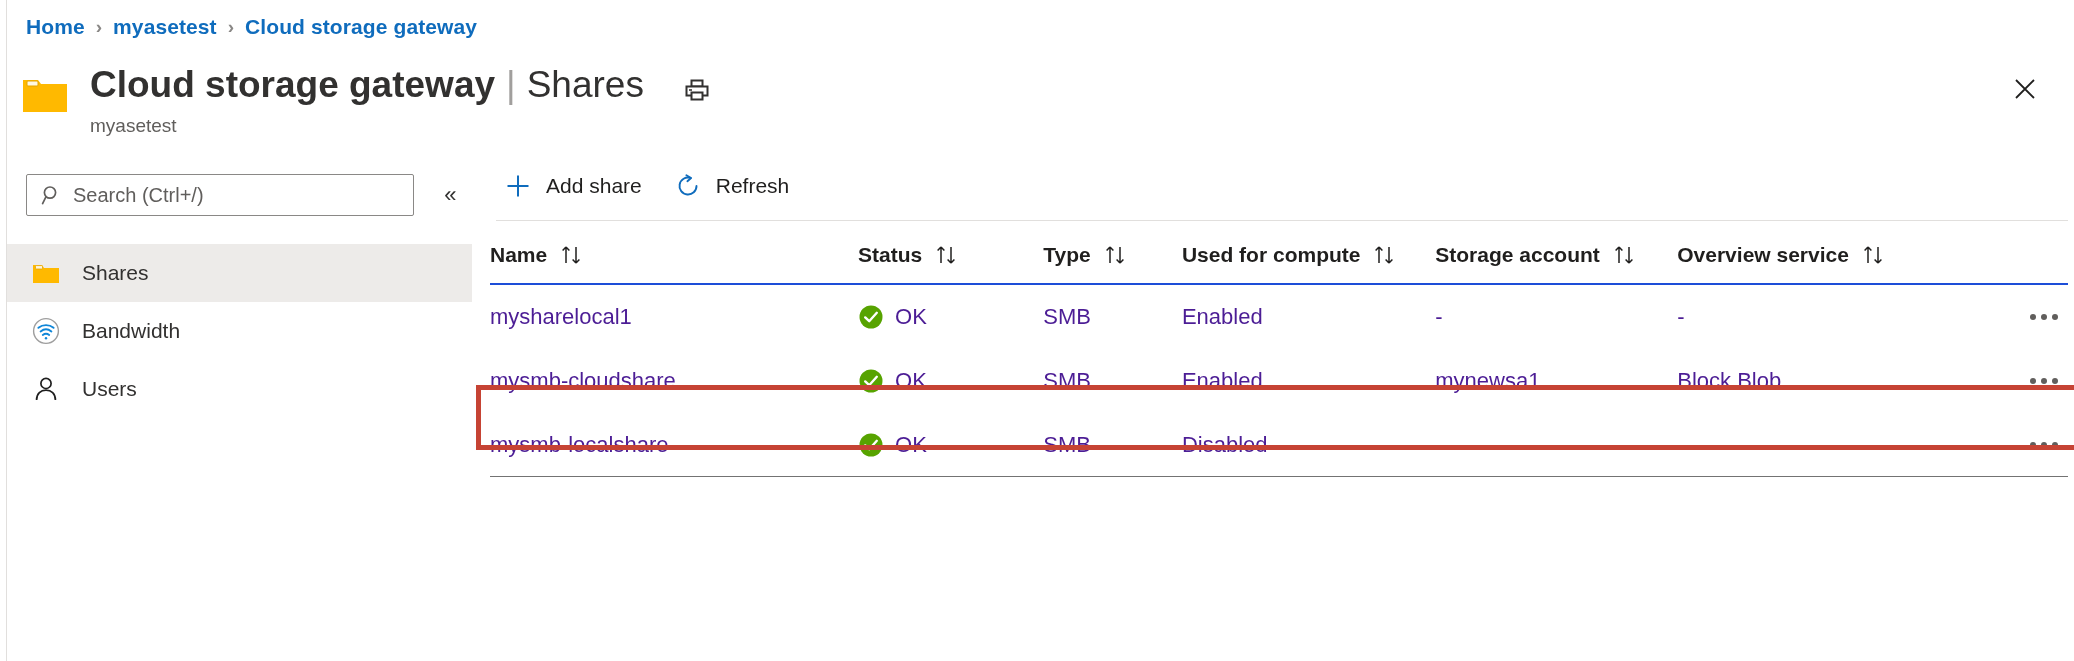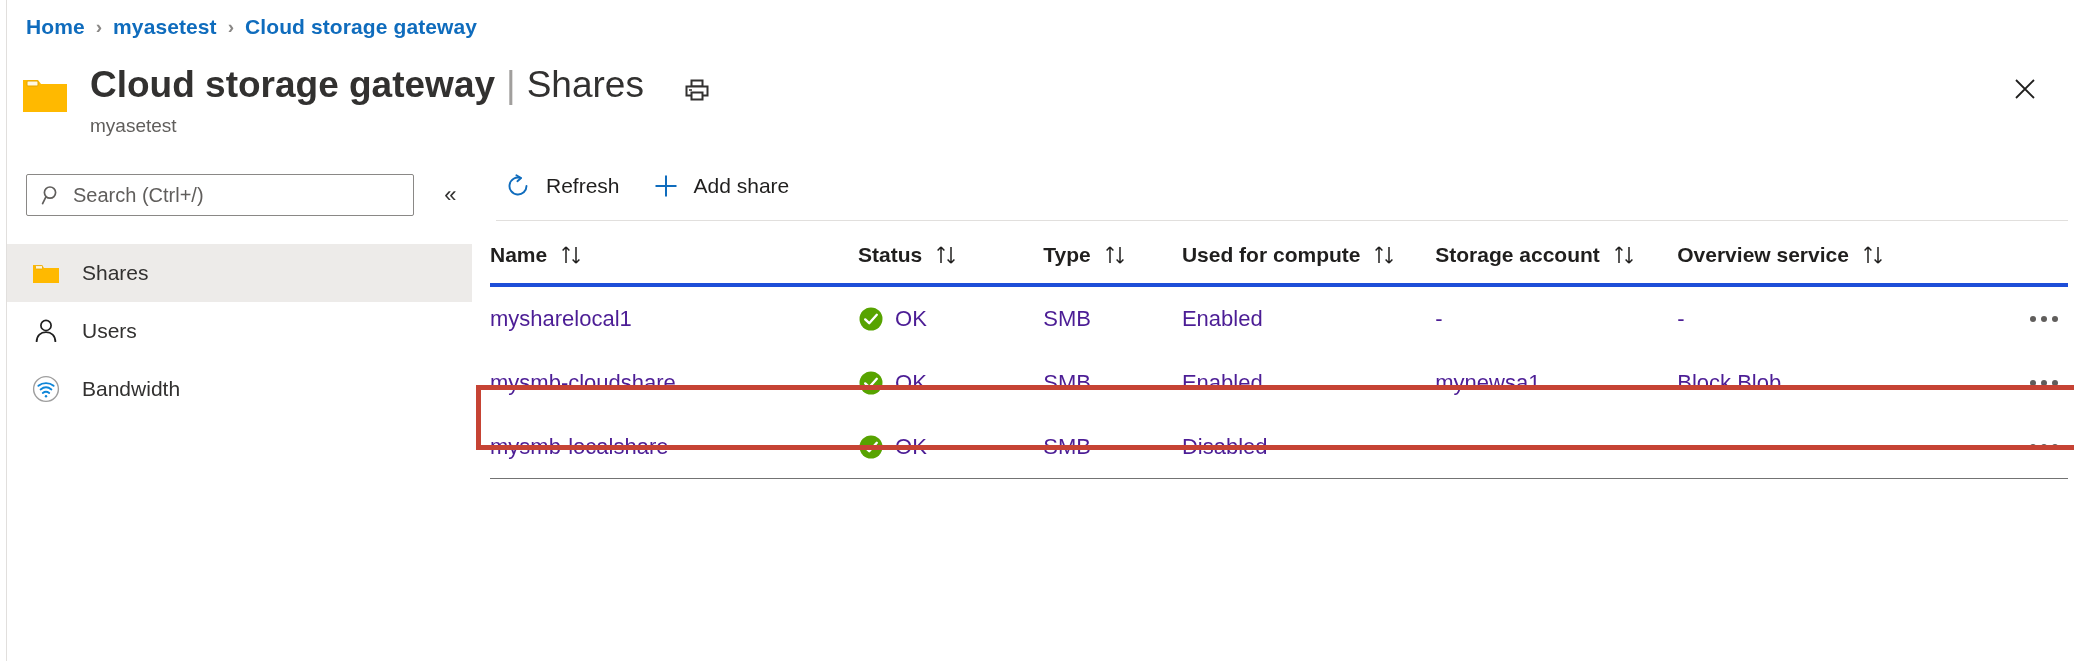--- a/index.html
+++ b/index.html
@@ -264,21 +264,21 @@
     border-collapse: collapse;
     table-layout: fixed;
   }
   table.grid th {
     text-align: center;
     font-weight: 600;
     font-size: 21px;
     color: #201f1e;
     padding: 0 0 16px 0;
     vertical-align: middle;
-    border-bottom: 4px solid #1d4ed8;
+    border-bottom: 2px solid #1d4ed8;
     white-space: nowrap;
     margin-left: 24px;
   }
   .th-inner {
     display: flex;
     align-items: center;
     cursor: pointer;
   }
   .sort-ico {
     margin-left: 13px;
@@ -417,63 +417,63 @@
               <path d="M1 4 H10 L12 7 H27 V22 H1 Z" fill="#ffb900"></path>
               <rect x="3.5" y="4.6" width="7" height="3.4" rx="0.8" fill="#fff6dc" stroke="#e3a400" stroke-width="0.8"></rect>
             </svg>
           </span>
           <span class="nav-label">Shares</span>
         </div>
 
 
         <div class="nav-item">
           <span class="nav-ico">
-            <svg width="26" height="26" viewBox="0 0 26 26" xmlns="http://www.w3.org/2000/svg">
-              <circle cx="13" cy="7.4" r="5.1" fill="none" stroke="#1f1f1f" stroke-width="1.7"></circle>
-              <path d="M3.6 24 C3.6 17.6 7.8 14.2 13 14.2 C18.2 14.2 22.4 17.6 22.4 24" fill="none" stroke="#1f1f1f" stroke-width="1.7"></path>
-            </svg>
-          </span>
-          <span class="nav-label">Users</span>
-        </div>
-
-        <div class="nav-item">
-          <span class="nav-ico">
             <svg width="28" height="28" viewBox="0 0 28 28" xmlns="http://www.w3.org/2000/svg">
               <circle cx="14" cy="14" r="12.4" fill="none" stroke="#9e9e9e" stroke-width="1.4"></circle>
               <path d="M6.4 10.8 C10.8 7.2 17.2 7.2 21.6 10.8" fill="none" stroke="#0f86d8" stroke-width="1.9" stroke-linecap="round"></path>
               <path d="M8.6 14.4 C11.9 11.8 16.1 11.8 19.4 14.4" fill="none" stroke="#0f86d8" stroke-width="1.9" stroke-linecap="round"></path>
               <path d="M10.8 18 C12.8 16.5 15.2 16.5 17.2 18" fill="none" stroke="#0f86d8" stroke-width="1.9" stroke-linecap="round"></path>
               <path d="M14 21.2 L14 21.3" stroke="#0f86d8" stroke-width="2.4" stroke-linecap="round"></path>
             </svg>
           </span>
           <span class="nav-label">Bandwidth</span>
         </div>
 
+        <div class="nav-item">
+          <span class="nav-ico">
+            <svg width="26" height="26" viewBox="0 0 26 26" xmlns="http://www.w3.org/2000/svg">
+              <circle cx="13" cy="7.4" r="5.1" fill="none" stroke="#1f1f1f" stroke-width="1.7"></circle>
+              <path d="M3.6 24 C3.6 17.6 7.8 14.2 13 14.2 C18.2 14.2 22.4 17.6 22.4 24" fill="none" stroke="#1f1f1f" stroke-width="1.7"></path>
+            </svg>
+          </span>
+          <span class="nav-label">Users</span>
+        </div>
+
       </div>
     </div>
 
     <div class="main">
 
       <div class="toolbar">
+        <div class="tb-btn">
+          <span class="tb-ico">
+            <svg width="26" height="26" viewBox="0 0 26 26" xmlns="http://www.w3.org/2000/svg">
+              <path d="M13 2.5 V23.5 M2.5 13 H23.5" stroke="#0f6cbd" stroke-width="2" fill="none"></path>
+            </svg>
+          </span>
+          <span class="tb-label">Add share</span>
+        </div>
         <div class="tb-btn">
           <span class="tb-ico">
             <svg width="26" height="26" viewBox="0 0 26 26" xmlns="http://www.w3.org/2000/svg">
               <path d="M21.5 13 A8.5 8.5 0 1 1 15.4 4.9" fill="none" stroke="#0f6cbd" stroke-width="1.9" stroke-linecap="round"></path>
               <path d="M11.4 2.2 L16.1 5.0 L12.4 8.2" fill="none" stroke="#0f6cbd" stroke-width="1.9" stroke-linecap="round" stroke-linejoin="round"></path>
             </svg>
           </span>
           <span class="tb-label">Refresh</span>
-        </div>
-        <div class="tb-btn">
-          <span class="tb-ico">
-            <svg width="26" height="26" viewBox="0 0 26 26" xmlns="http://www.w3.org/2000/svg">
-              <path d="M13 2.5 V23.5 M2.5 13 H23.5" stroke="#0f6cbd" stroke-width="2" fill="none"></path>
-            </svg>
-          </span>
-          <span class="tb-label">Add share</span>
         </div>
       </div>
       <div class="tb-divider"></div>
 
       <div class="table-wrap">
         <table class="grid">
           <colgroup>
             <col class="c-name">
               <col class="c-status">
               <col class="c-type">

